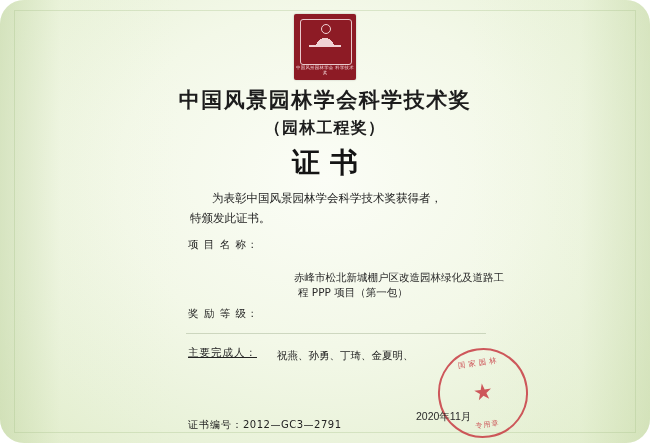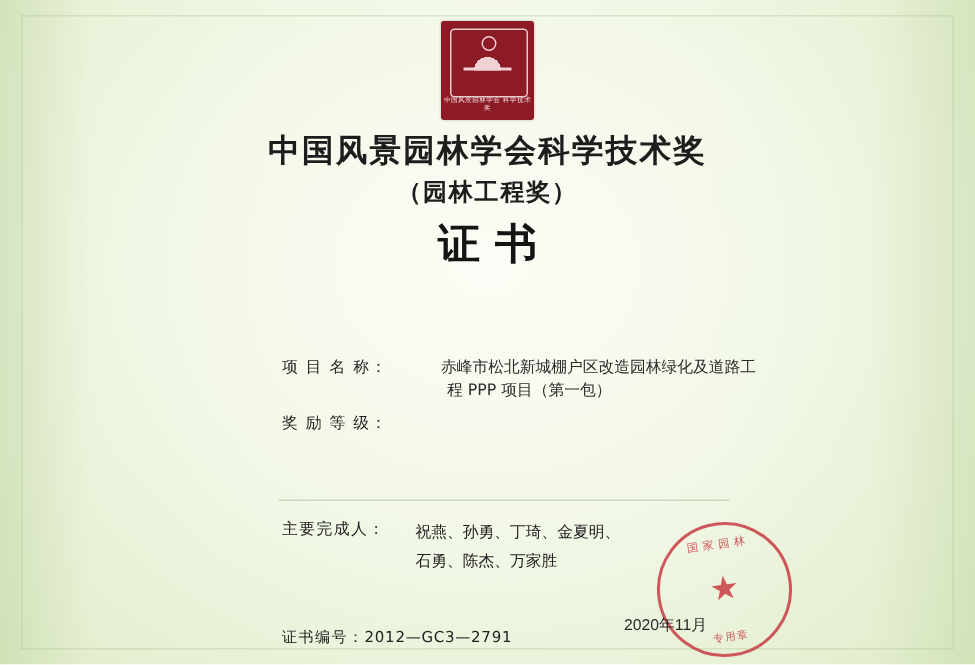--- a/index.html
+++ b/index.html
@@ -13,20 +13,21 @@
     background: #ffffff;
     font-family: "Liberation Sans", sans-serif;
   }
   #certificate {
     position: relative;
     width: 650px;
     height: 443px;
     background:
       radial-gradient(ellipse at 50% 40%, #fbfdf6 0%, #f3f8e8 45%, #e9f2d9 75%, #e0ecc9 100%);
     overflow: hidden;
+    border-radius: 24px;
   }
   
   #certificate::before {
     content: "";
     position: absolute;
     top: 0; left: 0; right: 0; bottom: 0;
     background: linear-gradient(to right,
         rgba(190,210,160,0.45) 0px,
         rgba(230,240,210,0.10) 60px,
         rgba(255,255,255,0.0) 180px,
@@ -168,20 +169,21 @@
   .field-label {
     width: 74px;
     flex: 0 0 74px;
     letter-spacing: 1px;
     color: #1f1f1f;
   }
   .field-value {
     flex: 1;
     line-height: 15px;
     color: #2b2b2b;
+    margin-top: 32px;
   }
   .field-value .v2 { display: block; padding-left: 4px; }
 
   
   .divider {
     position: absolute;
     top: 333px;
     left: 186px;
     width: 300px;
     height: 1px;
@@ -195,20 +197,21 @@
     left: 188px;
     width: 330px;
     font-size: 10.5px;
     color: #222;
     font-family: "DejaVu Sans", sans-serif;
   }
   .members .m-label {
     float: left;
     width: 74px;
     letter-spacing: 1px;
+    text-decoration: underline;
   }
   .members .m-lines {
     margin-left: 89px;
     line-height: 19px;
   }
 
   
   .seal {
     position: absolute;
     left: 438px;
@@ -284,20 +287,24 @@
       <div class="sun"></div>
       <div class="emblem-text">中国风景园林学会
 科学技术奖</div>
     </div>
   </div>
 
   <div class="title-main">中国风景园林学会科学技术奖</div>
   <div class="title-sub">（园林工程奖）</div>
   <div class="title-cert">证书</div>
 
+  <div class="body-para">
+    <div class="l1">为表彰中国风景园林学会科学技术奖获得者，</div>
+    <div class="l2">特颁发此证书。</div>
+  </div>
 
   <div class="fields">
 
     <div class="field-row">
       <div class="field-label">项 目 名 称：</div>
       <div class="field-value">
         <span>赤峰市松北新城棚户区改造园林绿化及道路工</span>
         <span class="v2">程 PPP 项目（第一包）</span>
       </div>
     </div>
@@ -308,21 +315,20 @@
 
 
   </div>
 
   <div class="divider"></div>
 
   <div class="members">
     <div class="m-label">主要完成人：</div>
     <div class="m-lines">
       <div>祝燕、孙勇、丁琦、金夏明、</div>
-      <div>石勇、陈杰、万家胜</div>
     </div>
   </div>
 
   <div class="seal">
     <div class="seal-top-text">国家园林</div>
     <div class="star">★</div>
     <div class="seal-bottom-text">专用章</div>
   </div>
 
   <div class="seal-date">2020年11月</div>

